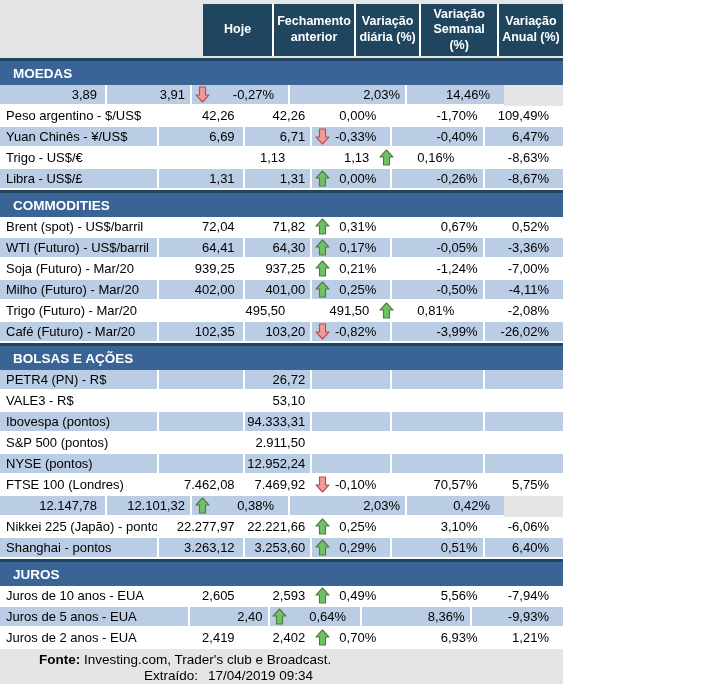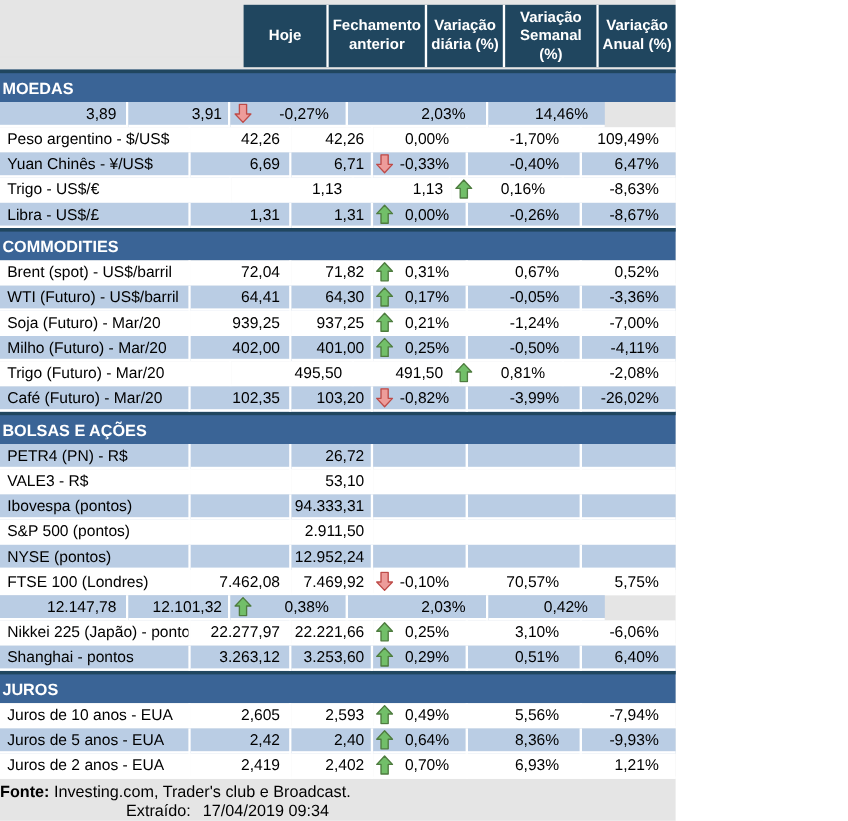--- a/index.html
+++ b/index.html
@@ -28,47 +28,47 @@
     font-weight:bold; font-size:12.5px; line-height:1.25;
     display:flex; align-items:center; justify-content:center; text-align:center;
     border-right:2px solid #fff; padding:0 3px;
   }
   .colhead:last-child { border-right:none; }
 
   .band {
     box-sizing:border-box; height:27px; margin-top:0;
     background:var(--band-bg); border-top:3px solid var(--header-bg);
     color:#fff; font-weight:bold; font-size:13.5px;
-    display:flex; align-items:center; padding-left:2px;
+    display:flex; align-items:center; padding-left:13px;
   }
   #sections { margin-top:2px; }
 
   .row { display:flex; height:21px; font-size:13px; }
   .cell {
     box-sizing:border-box; height:21px;
     display:flex; align-items:center;
     border-right:2px solid #fff; border-bottom:2px solid #fff;
     background:#fff; overflow:hidden; white-space:nowrap;
   }
   .row .cell:last-child { border-right:none; }
   .row.shade .cell { background:var(--row-alt); }
   .cell.left  { justify-content:flex-start; padding-left:6px; }
   .cell.num   { justify-content:flex-end; }
   .c-hoje.num { padding-right:8px; }
   .c-fech.num { padding-right:5px; }
-  .c-vs.num   { padding-right:17px; }
+  .c-vs.num   { padding-right:5px; }
   .c-va.num   { padding-right:14px; }
   .c-vd.vdflex {
     justify-content:space-between;
     padding-left:2px; padding-right:14px;
   }
   .arrow { width:16px; height:18px; display:flex; align-items:center; justify-content:center; }
   .arrow svg { display:block; }
 
-  .footer { margin-top:3px; padding-left:0; font-size:13.5px; line-height:16px; }
+  .footer { margin-top:3px; padding-left:0; font-size:13.5px; line-height:16px;margin-left:39px; }
   .footer .bold { font-weight:bold; }
   .footer .line2 { margin-left:105px; }
   .footer .extraido-label { margin-right:10px; }
 </style>
 </head>
 <body>
 
 <div class="sheet">
   <div class="artifact-line"></div>
 
@@ -367,21 +367,20 @@
               <path d="M8 1 L15 8.5 H11.2 V17 H4.8 V8.5 H1 Z" fill="#72BF69" stroke="#4E7C3F" stroke-width="1.2" stroke-linejoin="round"></path>
             </svg>
           </span>
           <span>0,49%</span>
         </div>
         <div class="cell c-vs num">5,56%</div>
         <div class="cell c-va num">-7,94%</div>
       </div>
       <div class="row shade">
         <div class="cell c-label left">Juros de 5 anos - EUA</div>
-        <div class="cell c-hoje num">2,42</div>
         <div class="cell c-fech num">2,40</div>
         <div class="cell c-vd vdflex">
           <span class="arrow">
             <svg width="15" height="17" viewBox="0 0 16 18">
               <path d="M8 1 L15 8.5 H11.2 V17 H4.8 V8.5 H1 Z" fill="#72BF69" stroke="#4E7C3F" stroke-width="1.2" stroke-linejoin="round"></path>
             </svg>
           </span>
           <span>0,64%</span>
         </div>
         <div class="cell c-vs num">8,36%</div>

